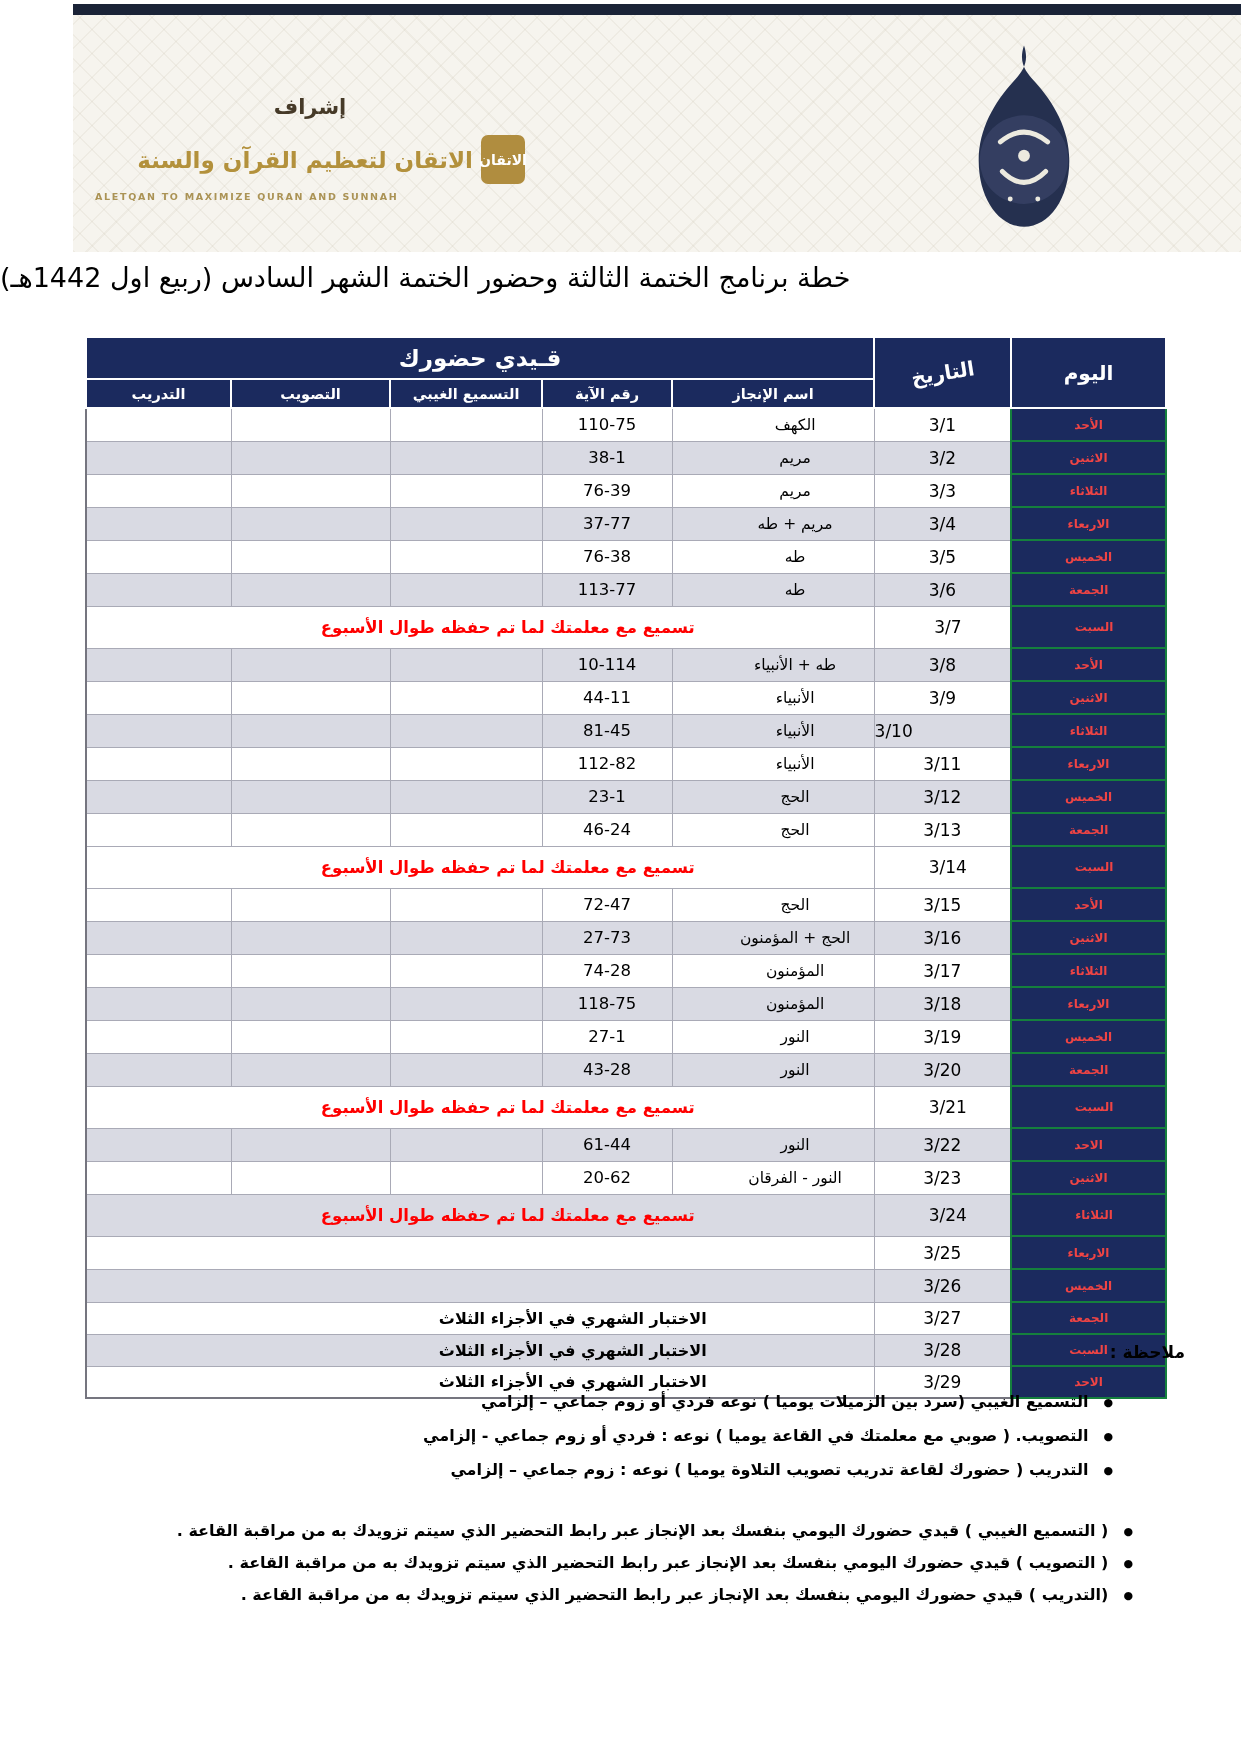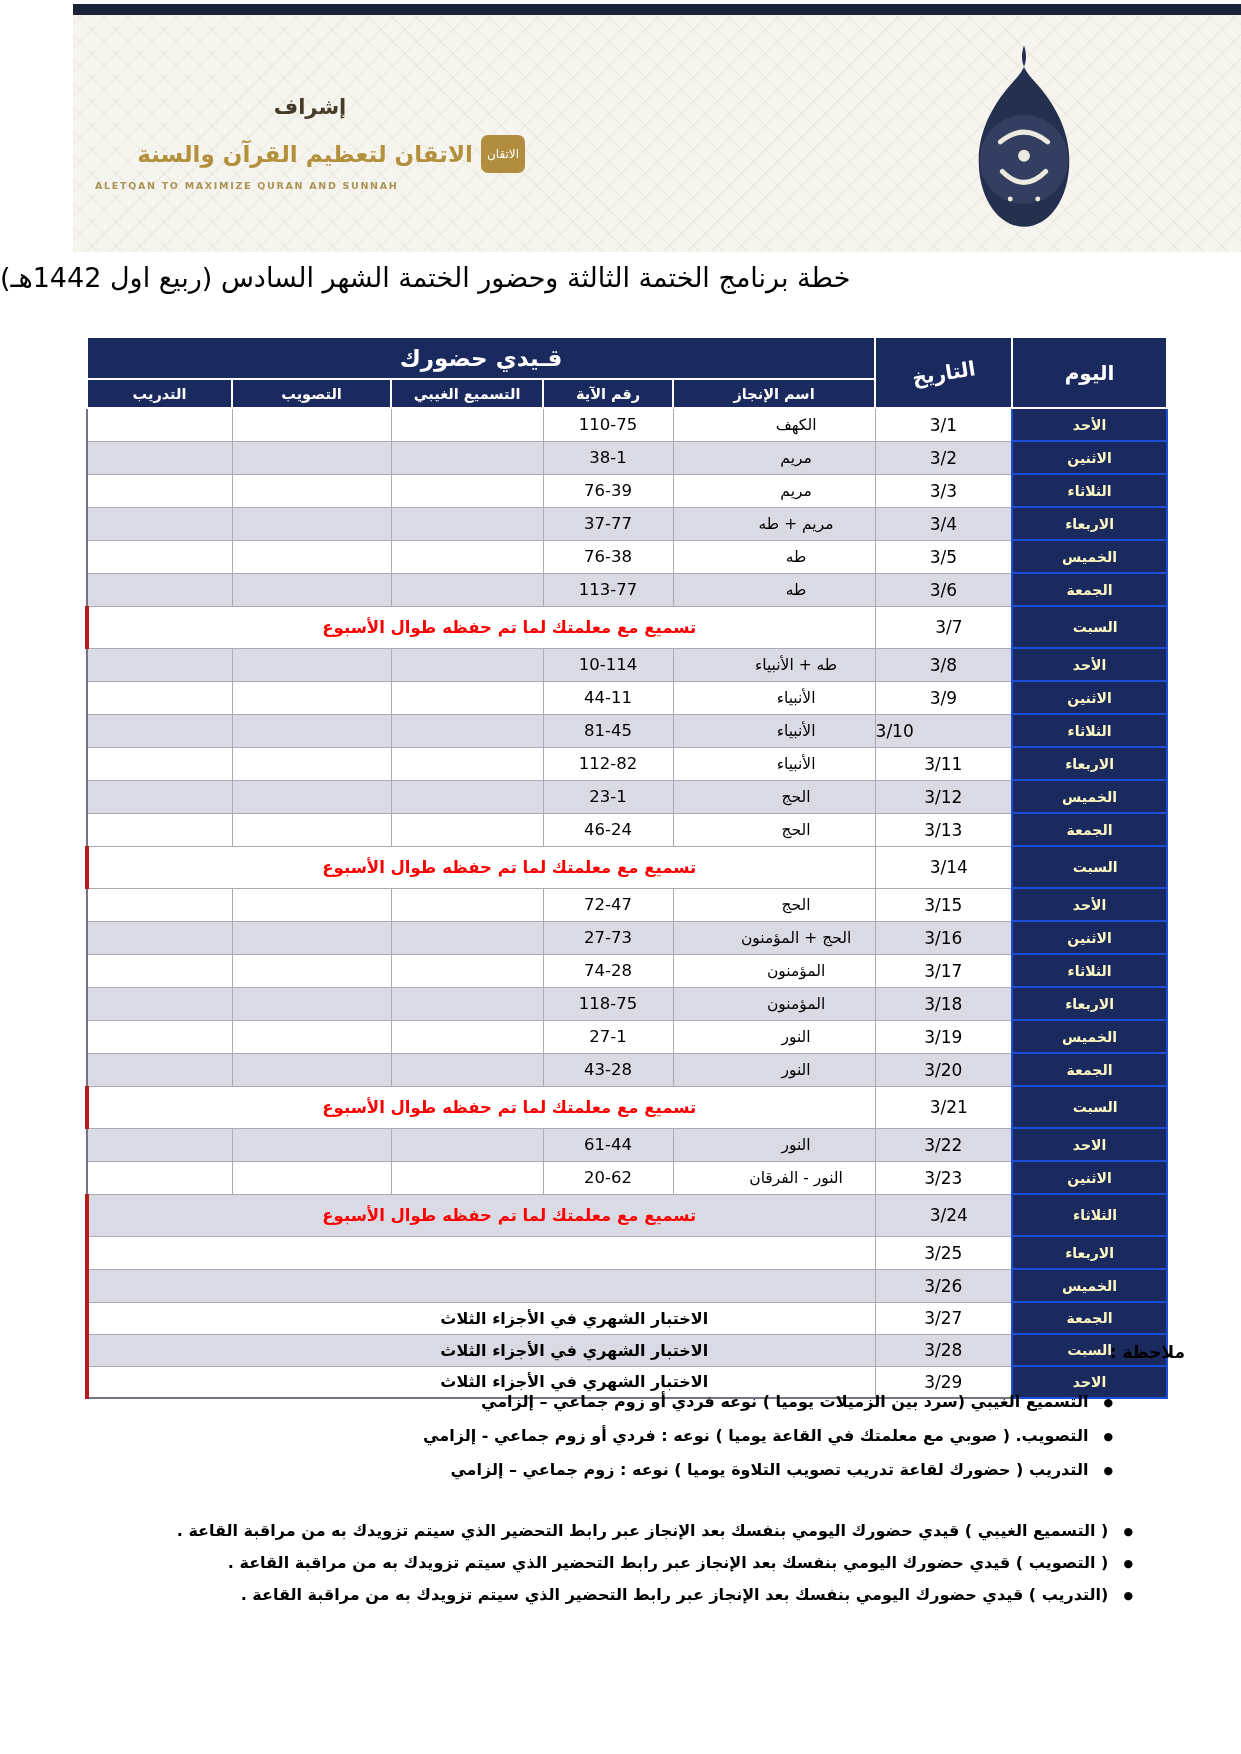--- a/index.html
+++ b/index.html
@@ -12,50 +12,50 @@
       repeating-linear-gradient(45deg, rgba(203,196,178,0.18) 0 1.5px, transparent 1.5px 17px),
       repeating-linear-gradient(-45deg, rgba(203,196,178,0.18) 0 1.5px, transparent 1.5px 17px);}
   .brand-drop{position:absolute;right:152px;top:26px;width:130px;height:194px;}
   .center-block{position:absolute;left:505px;top:52px;width:395px;text-align:center;direction:rtl;}
   .calligraphy-title{font-size:34px;font-weight:bold;color:#25304f;letter-spacing:1px;
       text-shadow:0 0 1px #25304f;line-height:1.4;}
   .calligraphy-sub{margin-top:12px;font-size:19px;font-weight:bold;color:#c29b3f;}
   .left-block{position:absolute;left:22px;top:80px;width:430px;direction:rtl;}
   .supervision{ text-align:center;font-size:21px;font-weight:bold;color:#463a28;margin-bottom:16px;}
   .aletqan-row{display:flex;direction:rtl;align-items:center;gap:8px;justify-content:flex-start;}
-  .aletqan-badge{flex:0 0 auto;width:44px;height:38px;background:#b08d3f;border-radius:7px;
-      color:#ffffff;font-size:12px;font-weight:normal;display:flex;align-items:center;justify-content:center;}
+  .aletqan-badge{flex:0 0 auto;width:44px;height:49px;background:#b08d3f;border-radius:7px;
+      color:#ffffff;font-size:14px;font-weight:bold;display:flex;align-items:center;justify-content:center;}
   .aletqan-callig{font-size:23px;font-weight:bold;color:#b3913c;letter-spacing:0.5px;white-space:nowrap;}
   .aletqan-caption{direction:ltr;text-align:left;margin-top:7px;font-size:9.5px;font-weight:bold;
       color:#ab9355;letter-spacing:1.7px;}
   
   .doc-title{position:absolute;top:262px;left:0;width:100%;text-align:left;direction:rtl;
       font-size:27px;font-weight:normal;color:#000000;margin:0;}
   
   table.schedule{position:absolute;left:85px;top:336px;width:1080px;border-collapse:collapse;
       table-layout:fixed;direction:rtl;border:2px solid #75757f;}
   .schedule th{background:#1b2a5e;color:#ffffff;font-weight:bold;border:2px solid #ffffff;
       text-align:center;vertical-align:middle;padding:0;}
   .schedule th.attendance-h{font-size:23px;height:40px;}
   .schedule th.day-h,.schedule th.date-h{font-size:20px;}
   .schedule th.sub{font-size:14.5px;height:27px;font-weight:bold;}
   .tilt{display:inline-block;transform:rotate(-9deg);}
   .schedule td{border:1px solid #a9aab6;background:#ffffff;color:#000000;text-align:center;
       vertical-align:middle;padding:0;font-size:16px;overflow:hidden;}
   tr.alt td{background:#d9dae3;}
-  td.day-cell{background:#1b2a5e !important;color:#fef9c3;font-weight:bold;border:2px solid #1d4ed8;
-      font-size:14px;}
+  td.day-cell{background:#1b2a5e !important;color:#ef4444;font-weight:bold;border:2px solid #15803d;
+      font-size:12px;}
   td.date-cell{font-size:17px;direction:ltr;}
   td.date-cell.right{text-align:left;padding-right:12px;}
   td.surah-cell{font-size:15.5px;padding-left:44px;}
   td.verse-cell{direction:ltr;font-size:16.5px;}
   tr.lesson td,tr.empty td{height:31px;}
   tr.review td{height:40px;padding-left:11px;}
   tr.exam td{height:30px;}
-  td.merged{border-left:4px solid #b91c1c;}
+  td.merged{border-left:1px solid #b91c1c;}
   td.merged.review-cell{color:#ff0000;font-weight:bold;font-size:16.5px;padding-left:55px;}
   td.merged.exam-cell{color:#000000;font-weight:bold;font-size:16px;padding-left:185px;}
   
   .notes-block,.prep-block{position:absolute;direction:rtl;text-align:right;color:#000;}
   .notes-block{top:1342px;right:56px;left:90px;}
   .prep-block{top:1497px;right:50px;left:90px;}
   .section-heading{font-size:17px;font-weight:bold;}
   .bullet-list{list-style:none;margin:0;padding:0;}
   .notes-block .bullet-list{margin-top:30px;padding-right:72px;}
   .prep-block .bullet-list{margin-top:24px;padding-right:58px;}

